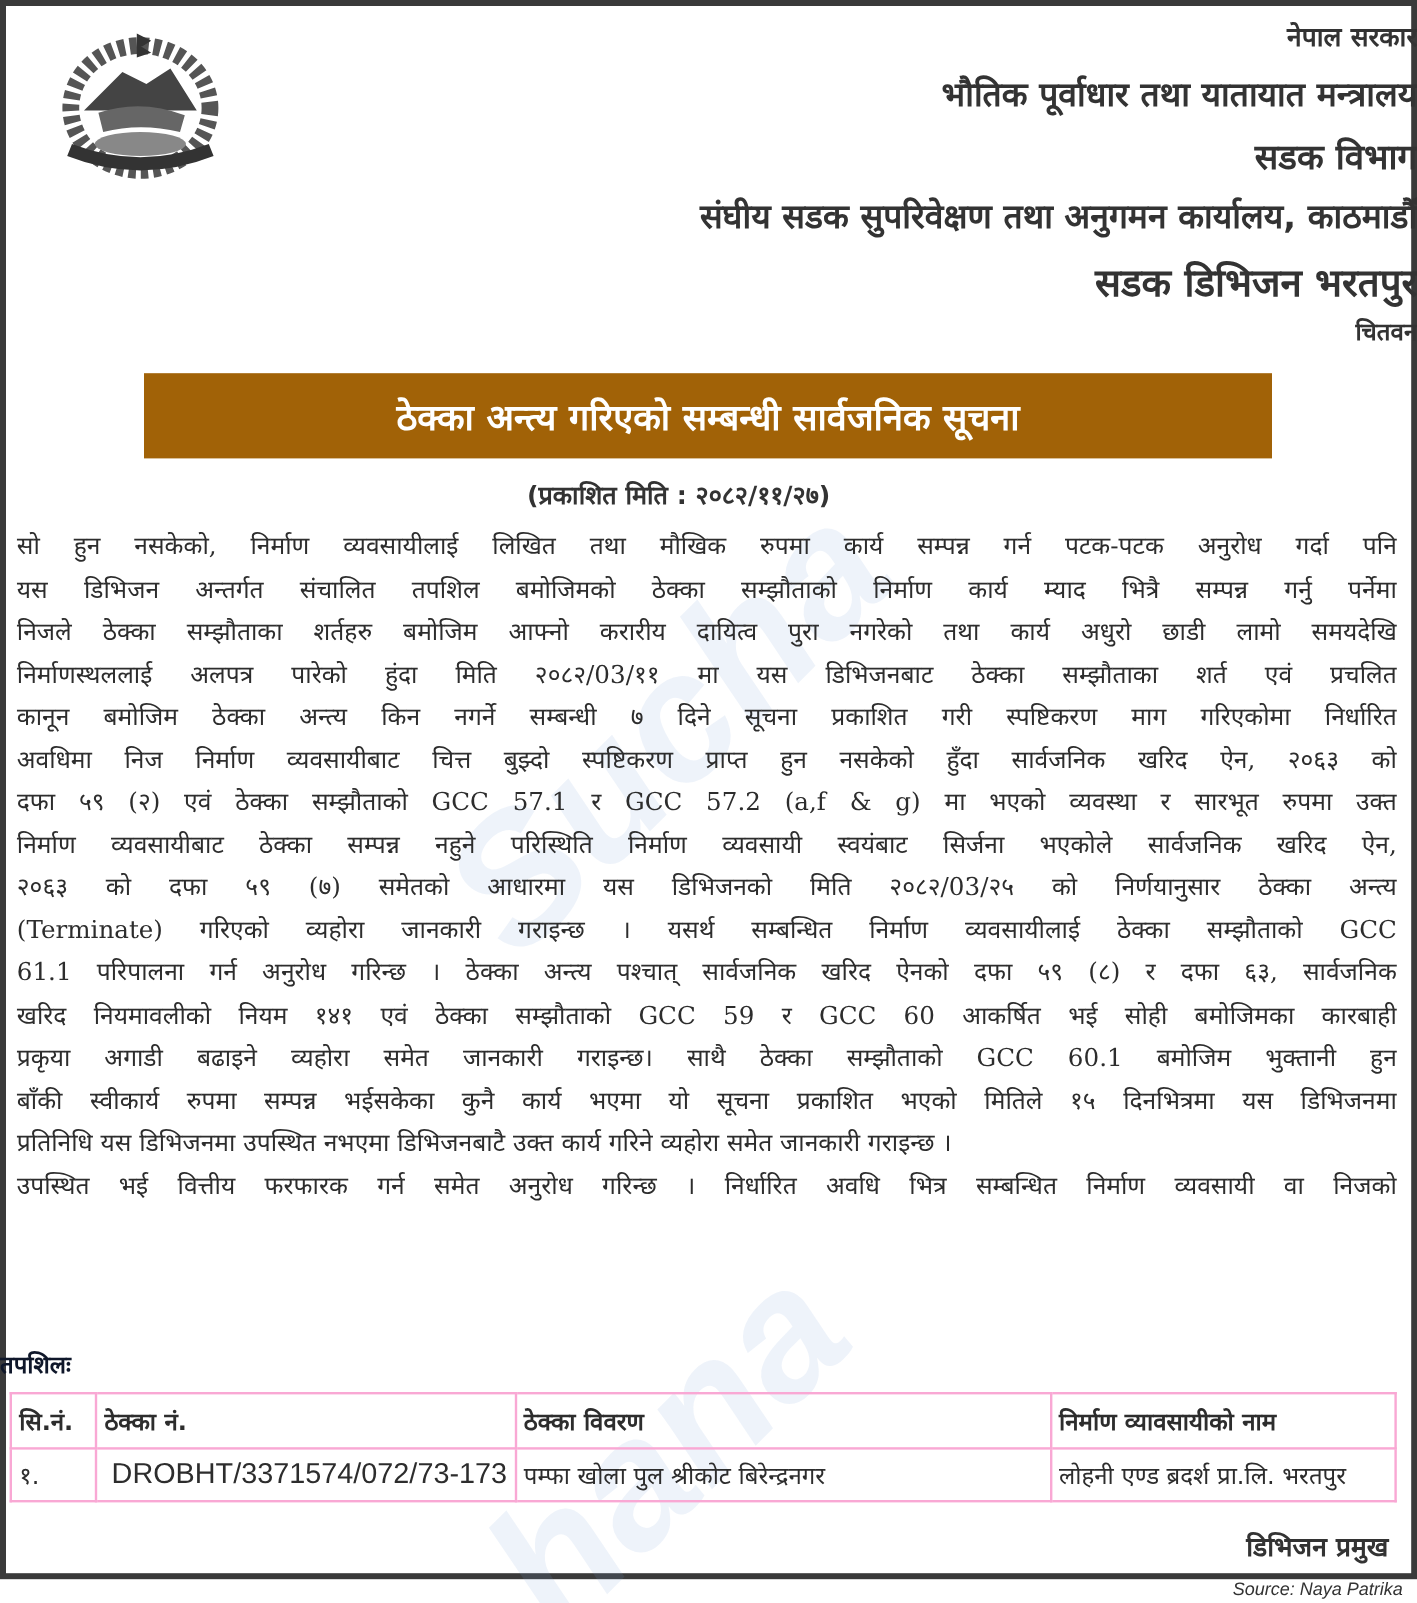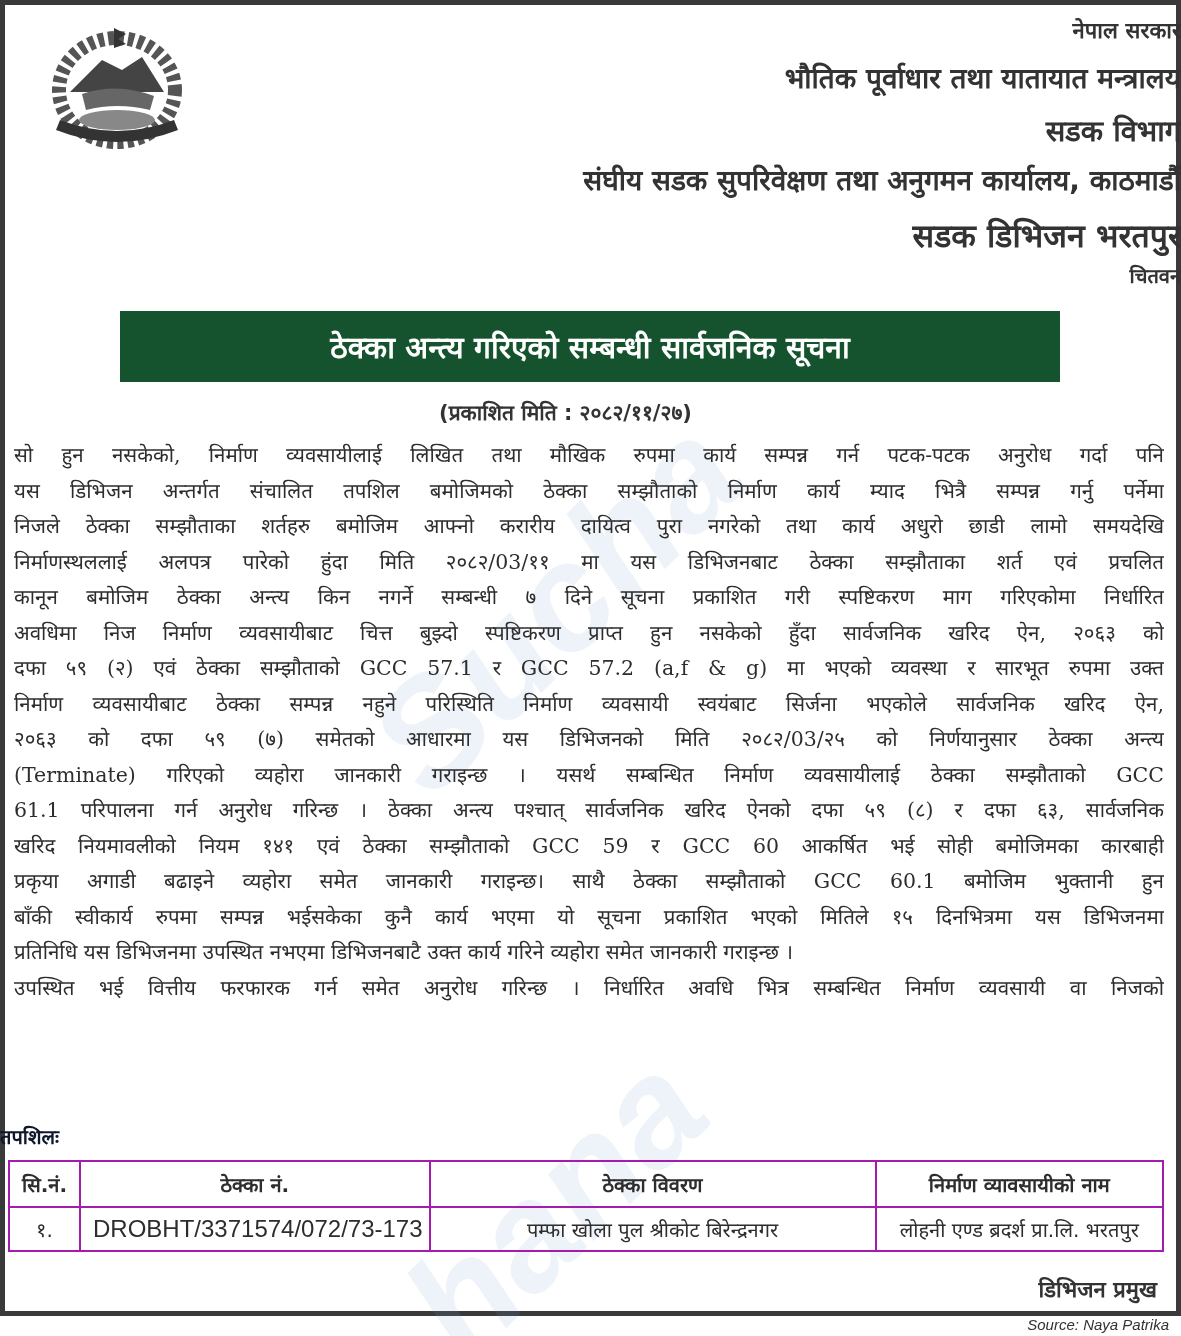--- a/index.html
+++ b/index.html
@@ -21,37 +21,37 @@
   .emblem { position: absolute; left: 42px; top: 22px; width: 150px; height: 130px; }
   .hdr { position: absolute; left: 0; width: 1181px; text-align: right; font-weight: bold; color: #333; white-space: nowrap; }
   .h-gov { top: 14px; font-size: 22px; }
   .h-ministry { top: 58px; font-size: 28px; }
   .h-dept { top: 110px; font-size: 29px; }
   .h-office { top: 160px; font-size: 28px; }
   .h-division { top: 213px; font-size: 32px; }
   .h-district { top: 262px; font-size: 20px; }
   .banner {
     position: absolute; left: 120px; top: 311px; width: 940px; height: 71px;
-    background: #14532d; display: flex; align-items: center; justify-content: center;
+    background: #a16207; display: flex; align-items: center; justify-content: center;
   }
   .banner span { color: #fff; font-size: 30px; font-weight: bold; white-space: nowrap; }
   .pubdate { position: absolute; left: 0; width: 1131px; top: 398px; text-align: center; font-size: 21px; font-weight: bold; color: #333; }
   .body-text {
     position: absolute; left: 14px; top: 438px; width: 1150px;
     font-family: "DejaVu Serif", "Liberation Serif", serif;
     font-size: 20.5px; line-height: 35.5px; color: #2d2d2d;
   }
   .body-text .line { display: block; text-align: justify; text-align-last: justify; white-space: nowrap; overflow: hidden; height: 35.5px; }
   .body-text .line.last { text-align-last: left; }
   .sched-title { position: absolute; left: 0; width: 1181px; top: 1123px; text-align: left; font-size: 20px; font-weight: bold; color: #0f172a; }
   table.sched {
     position: absolute; left: 8px; top: 1160px; width: 1156px; border-collapse: collapse;
     font-size: 20px; color: #2d2d2d;
   }
-  table.sched th, table.sched td { border: 2px solid #a21caf; text-align: center; height: 42px; padding: 0 6px; white-space: nowrap; }
+  table.sched th, table.sched td { border: 2px solid #f9a8d4; text-align: left; height: 42px; padding: 0 6px; white-space: nowrap; }
   table.sched th { font-weight: bold; height: 44px; }
   table.sched td.code { font-family: Liberation Sans, sans-serif; font-size: 24px; padding-left: 12px; }
   .sign { position: absolute; right: 24px; top: 1273px; font-size: 22px; font-weight: bold; color: #333; }
   .source { position: absolute; right: 12px; top: 1316px; font-family: "Liberation Sans", sans-serif; font-style: italic; font-size: 15px; color: #333; }
 </style>
 </head>
 <body>
 
 <div class="frame"></div>
 

